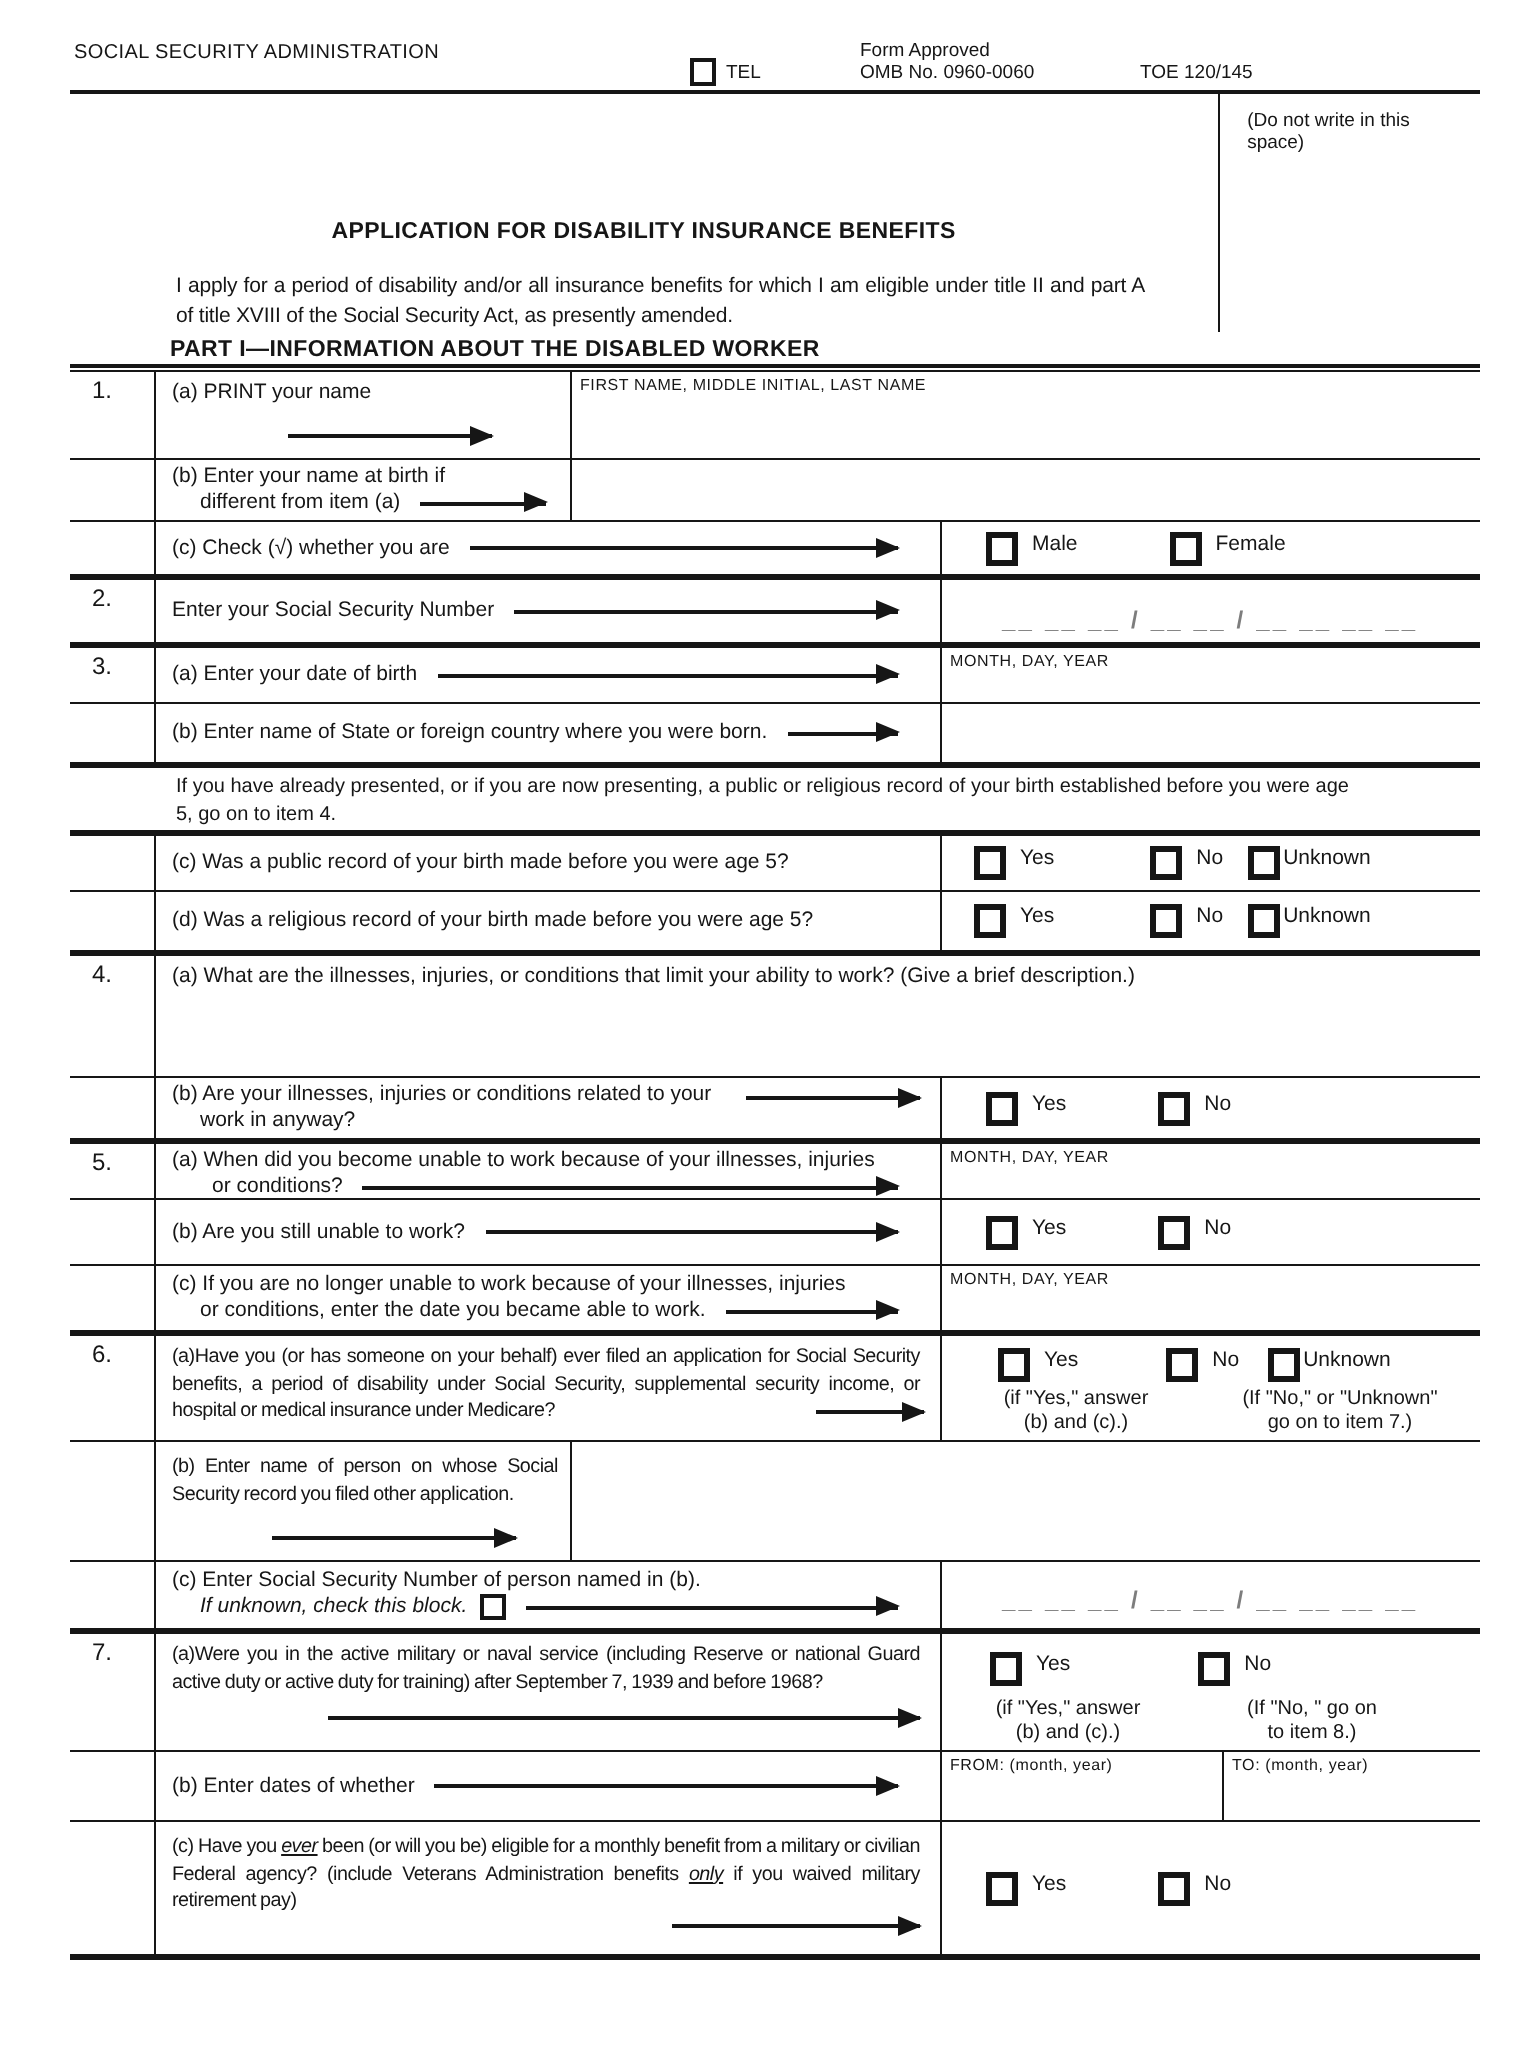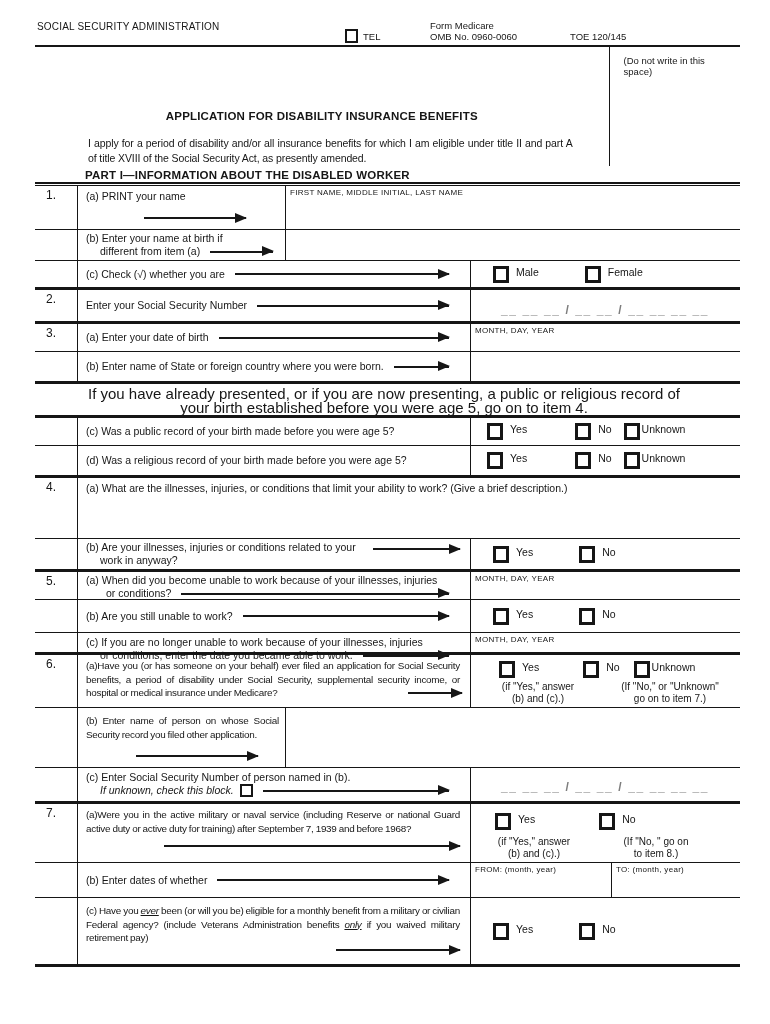--- a/index.html
+++ b/index.html
@@ -61,21 +61,21 @@
   .og .lab{margin-left:7px;font-size:10.5px;white-space:nowrap;}
   .og .lab.tight{margin-left:2px;}
   .aflex{display:flex;align-items:center;height:100%;}
   .acol{display:flex;flex-direction:column;height:100%;box-sizing:border-box;}
   .notes{display:flex;font-size:10px;line-height:12px;text-align:center;margin-top:3px;}
 
   .ssn{font-size:12px;font-weight:bold;letter-spacing:1.6px;color:#7d7d7d;white-space:nowrap;}
   .ital{font-style:italic;}
   .ital-u{font-style:italic;text-decoration:underline;}
 
-  .note-row{padding:3px 60px 0 53px;font-size:15px;line-height:14px;display:block;text-align:center;}
+  .note-row{padding:3px 60px 0 53px;font-size:10px;line-height:14px;display:block;}
 
   
   .subcells{display:flex;height:100%;}
   .subcells .from{flex:0 0 141px;border-right:1.5px solid #161616;box-sizing:border-box;}
   .subcells .to{flex:1 1 auto;}
 
   
   .foot{position:relative;margin-top:6px;font-size:10px;line-height:14px;}
   .foot .pg{position:absolute;left:262px;top:0;}
   .b{font-weight:bold;}
@@ -86,21 +86,21 @@
 <div class="page">
 <div class="content">
 
   <div class="hdr">
     <span class="agency">SOCIAL SECURITY ADMINISTRATION</span>
     <span class="telgrp">
       <span class="cb-sm"></span>
       <span class="lab">TEL</span>
     </span>
     <span class="approved">
-      <div>Form Medicare</div>
+      <div>Form Approved</div>
       <div>OMB No. 0960-0060</div>
     </span>
     <span class="toe">TOE 120/145</span>
   </div>
 
   <div class="topbox">
     <div class="left">
       <div class="title">APPLICATION FOR DISABILITY INSURANCE BENEFITS</div>
       <div class="intro">I apply for a period of disability and/or all insurance benefits for which I am eligible under title II and part A of title XVIII of the Social Security Act, as presently amended.</div>
     </div>
@@ -292,21 +292,21 @@
             <span class="lab">Yes</span>
           </span>
           <span class="og" style="margin-left:46px">
             <span class="cb"></span>
             <span class="lab">No</span>
           </span>
         </div>
       </div>
     </div>
 
-    <div class="row" style="height:20px">
+    <div class="row" style="height:33px">
       <div class="numcol"></div>
       <div class="q" style="padding-top:3px">
         <div>(c) If you are no longer unable to work because of your illnesses, injuries</div>
         <div style="display:flex;align-items:center">
           <span class="l2">or conditions, enter the date you became able to work.</span>
           <span class="arrow fill"></span>
         </div>
       </div>
       <div class="a">
         <div class="smallcap">MONTH, DAY, YEAR</div>

